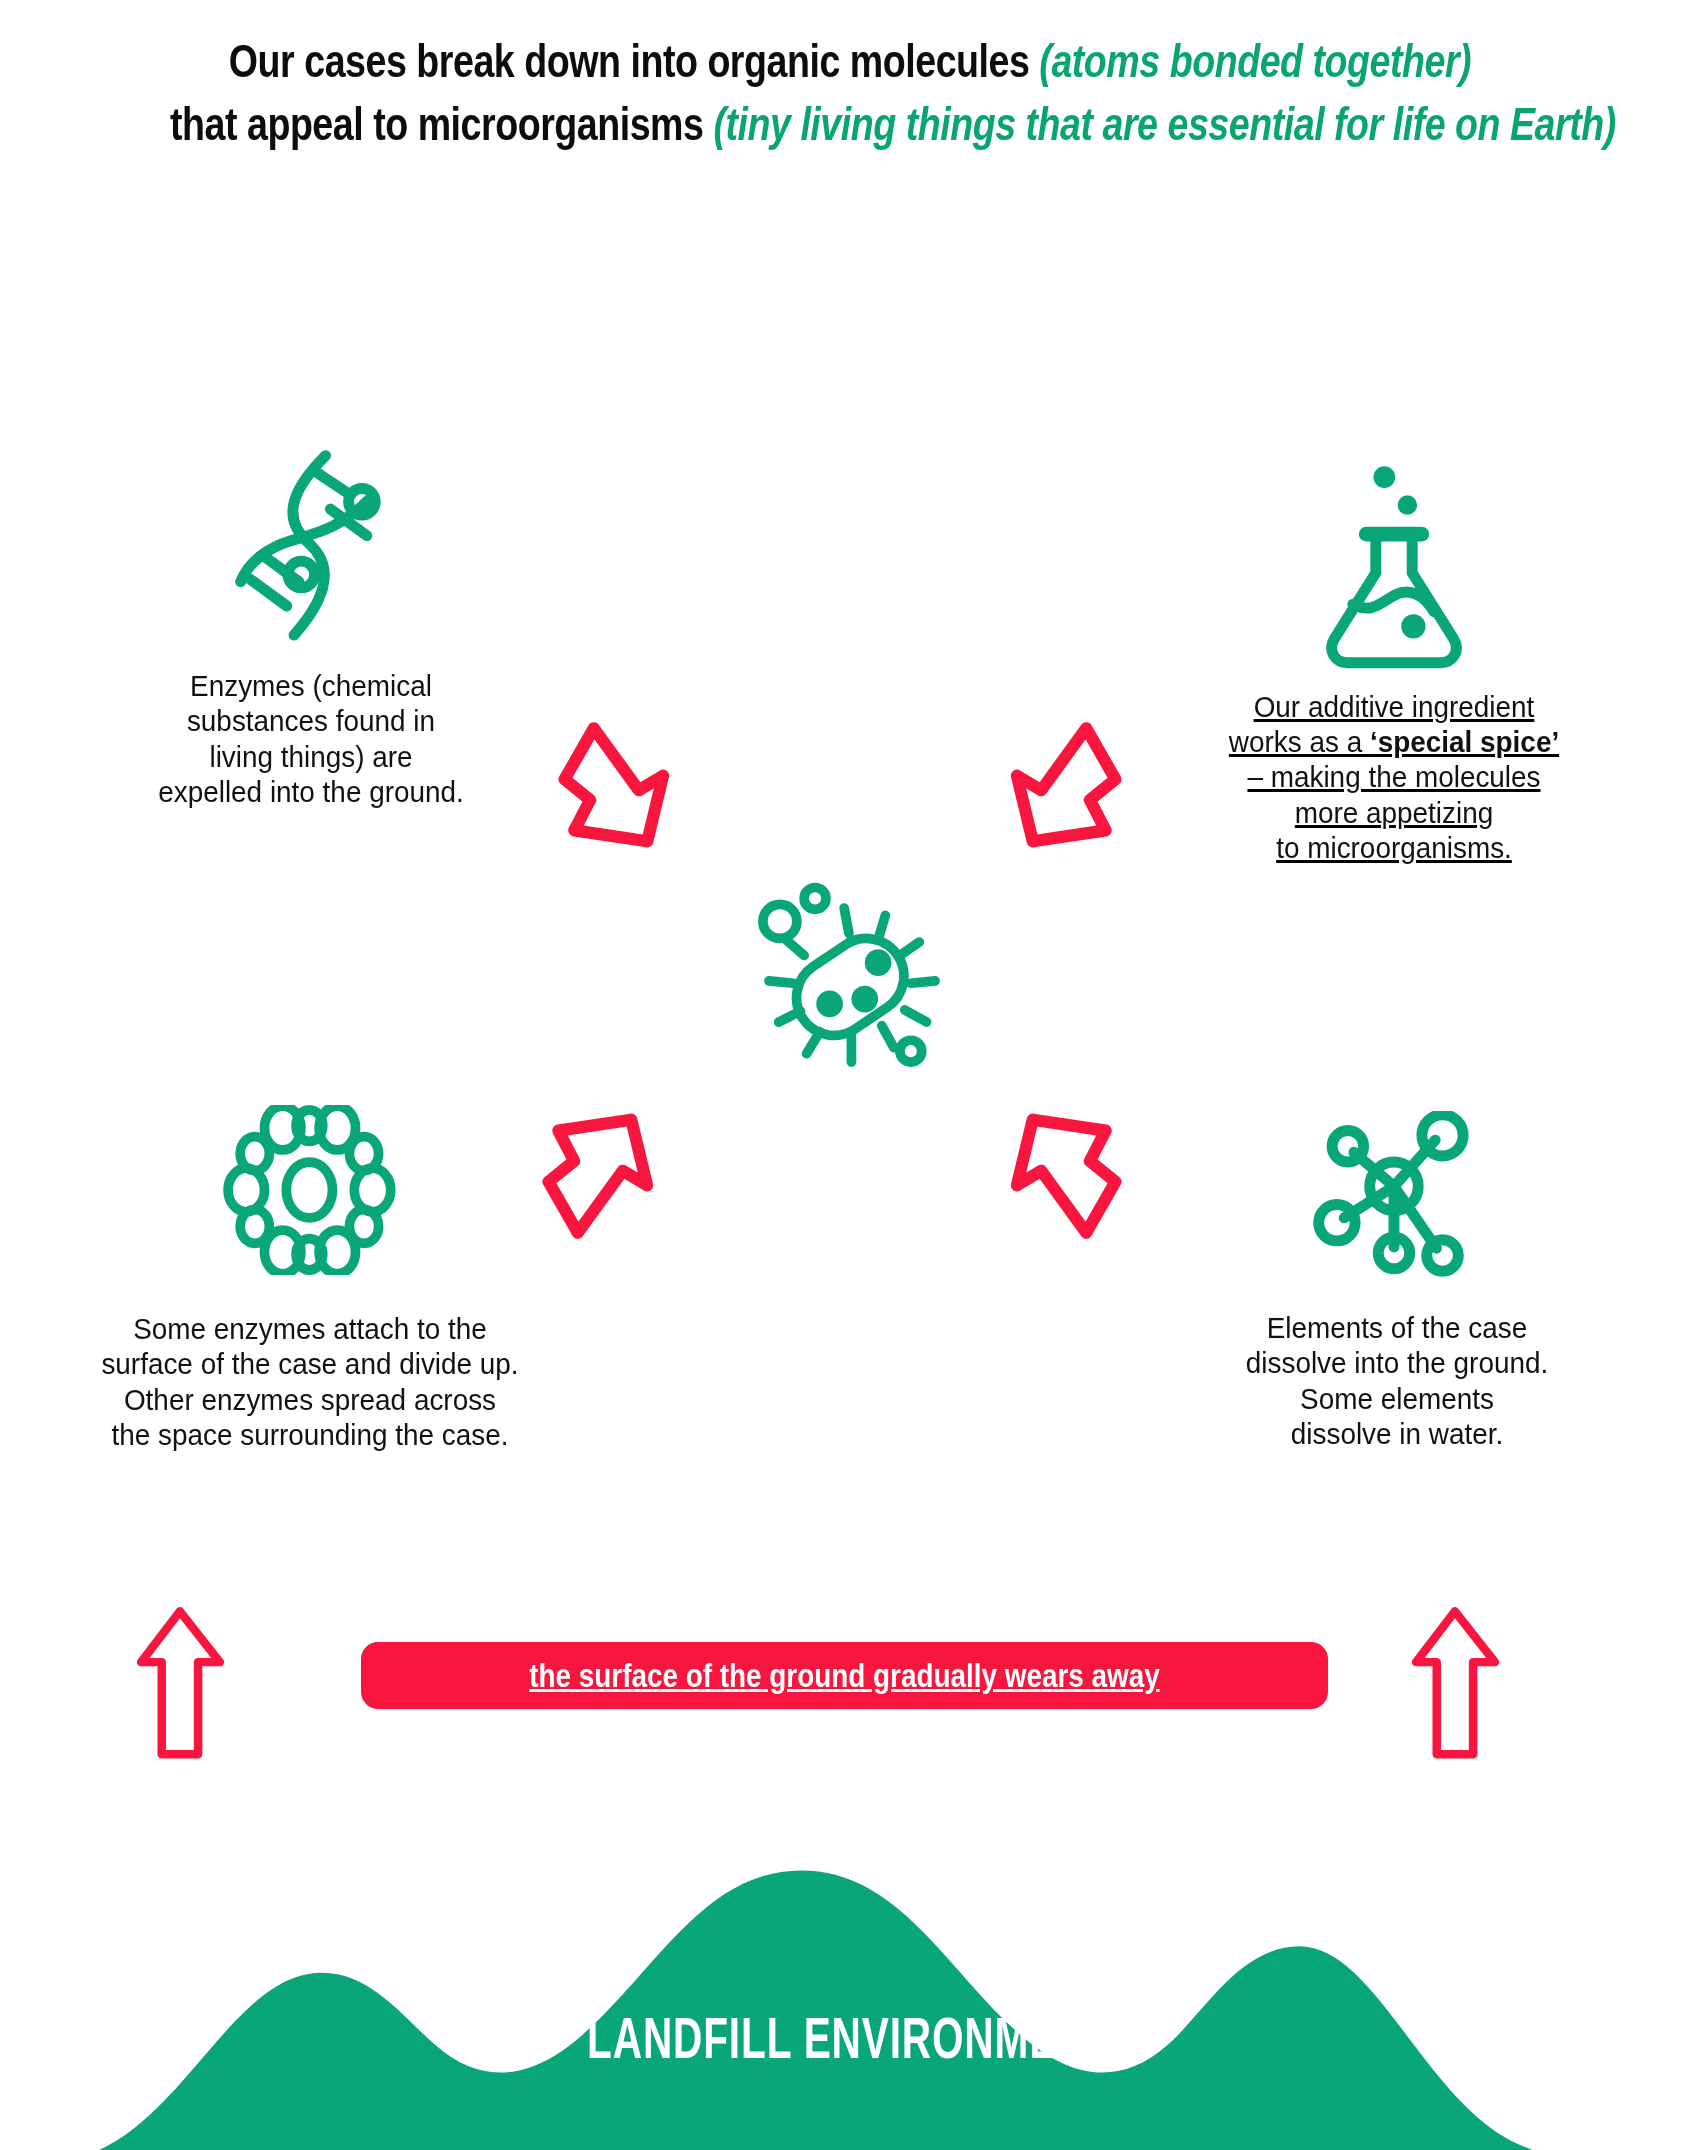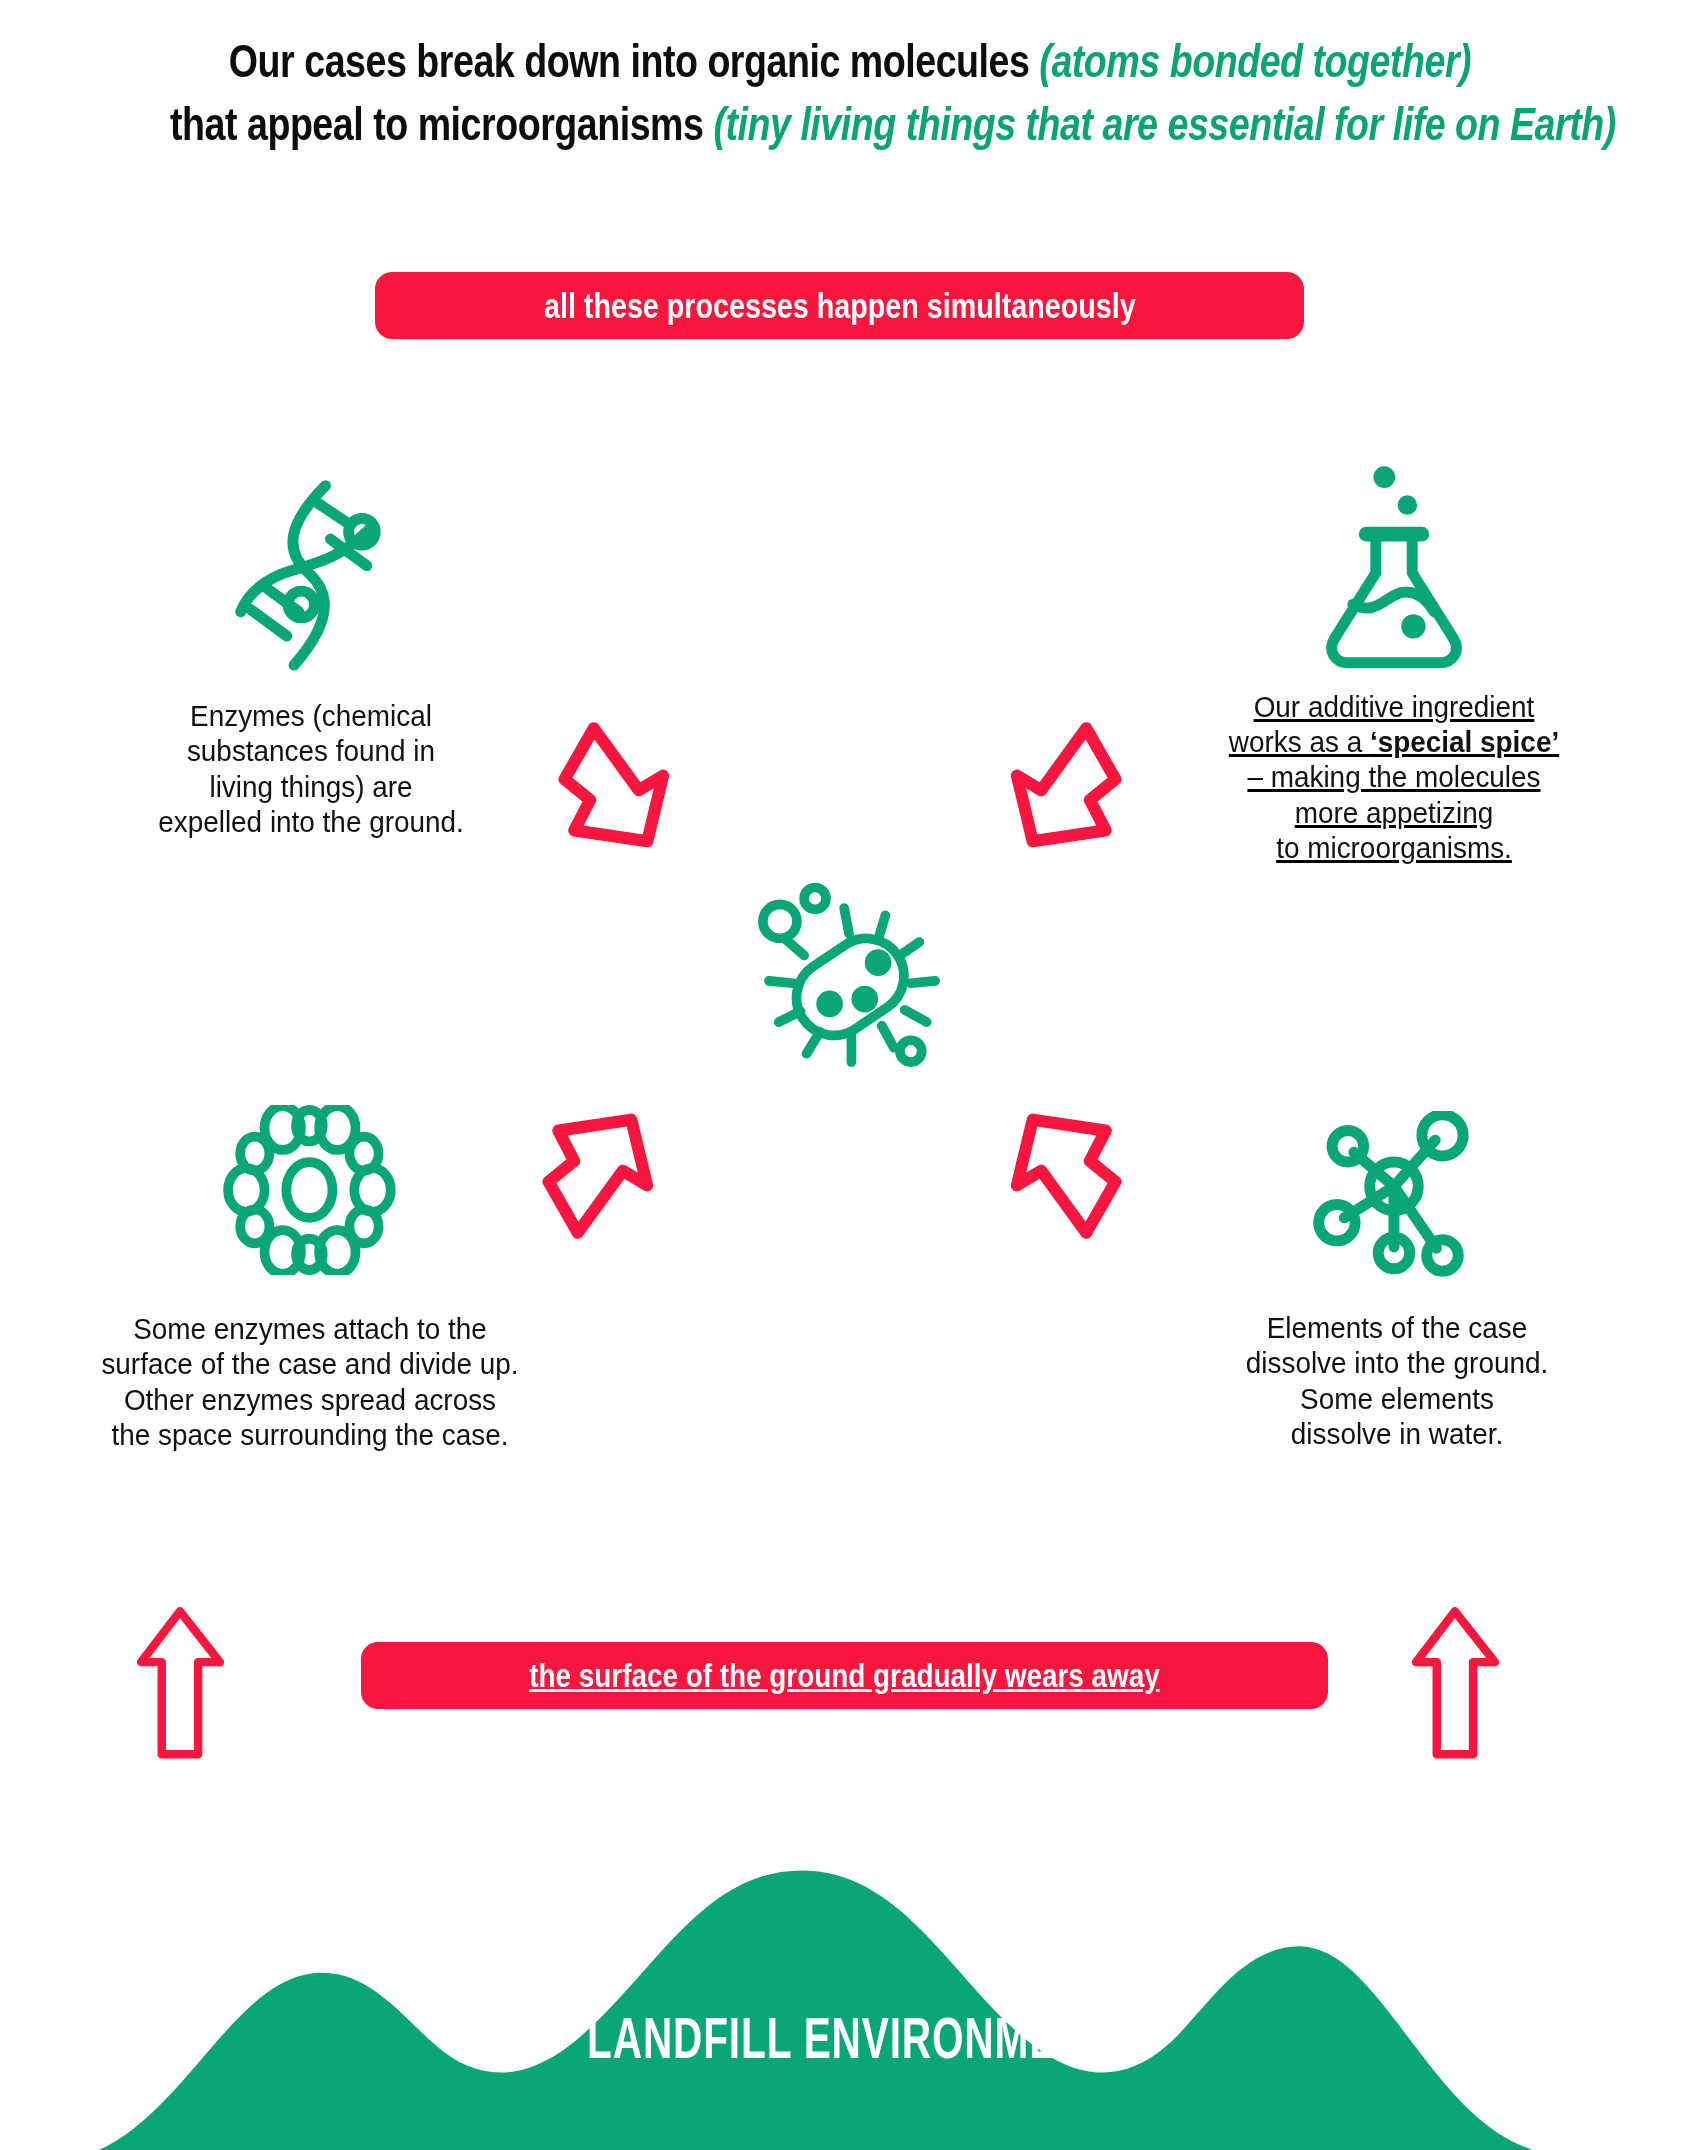--- a/index.html
+++ b/index.html
@@ -50,21 +50,21 @@
   .quad .cap{
     text-align:center;
     color:#111111;
     font-size:30px;
     line-height:1.18;
     margin-top:11px;
     transform:scaleX(.93);
   }
   .quad .cap b{font-weight:bold;}
 
-  #q-tl{left:68px;top:476px;width:486px;}
+  #q-tl{left:68px;top:446px;width:486px;}
   #q-tr{left:1151px;top:461px;width:486px;text-decoration:underline;}
   #q-bl{left:46px;top:1105px;width:528px;}
   #q-br{left:1154px;top:1111px;width:486px;}
 
   #q-tl .cap{margin-top:22px;}
   #q-tr .cap{margin-top:14.6px;}
   #q-bl .cap{margin-top:36px;}
   #q-br .cap{margin-top:29px;}
 
   
@@ -94,23 +94,20 @@
 </head>
 <body>
 
 <div class="stage">
 
   <div id="heading">
     <span class="ln"><span>Our cases break down into organic molecules </span><span class="grn">(atoms bonded together)</span></span>
     <span class="ln"><span>that appeal to microorganisms </span><span class="grn">(tiny living things that are essential for life on Earth)</span></span>
   </div>
 
-  <div class="pill" id="banner-top">
-    <span>all these processes happen simultaneously</span>
-  </div>
 
   <div class="quad" id="q-tl">
     <div class="icon">
       <svg width="194" height="200" viewBox="0 0 160 165" fill="none" stroke="#09a678" stroke-width="9" stroke-linecap="round" stroke-linejoin="round">
         <path d="M92 8 C 60 40, 58 62, 78 80 C 98 98, 96 122, 66 156"></path>
         <path d="M110 36 C 80 64, 52 66, 30 88 C 14 104, 18 128, 32 146" stroke-opacity="0"></path>
         <path d="M128 44 C 104 68, 84 72, 64 78 C 44 84, 28 96, 22 112"></path>
         <path d="M82 20 L 112 40"></path>
         <path d="M96 52 L 126 74"></path>
         <path d="M40 90 L 70 112"></path>

